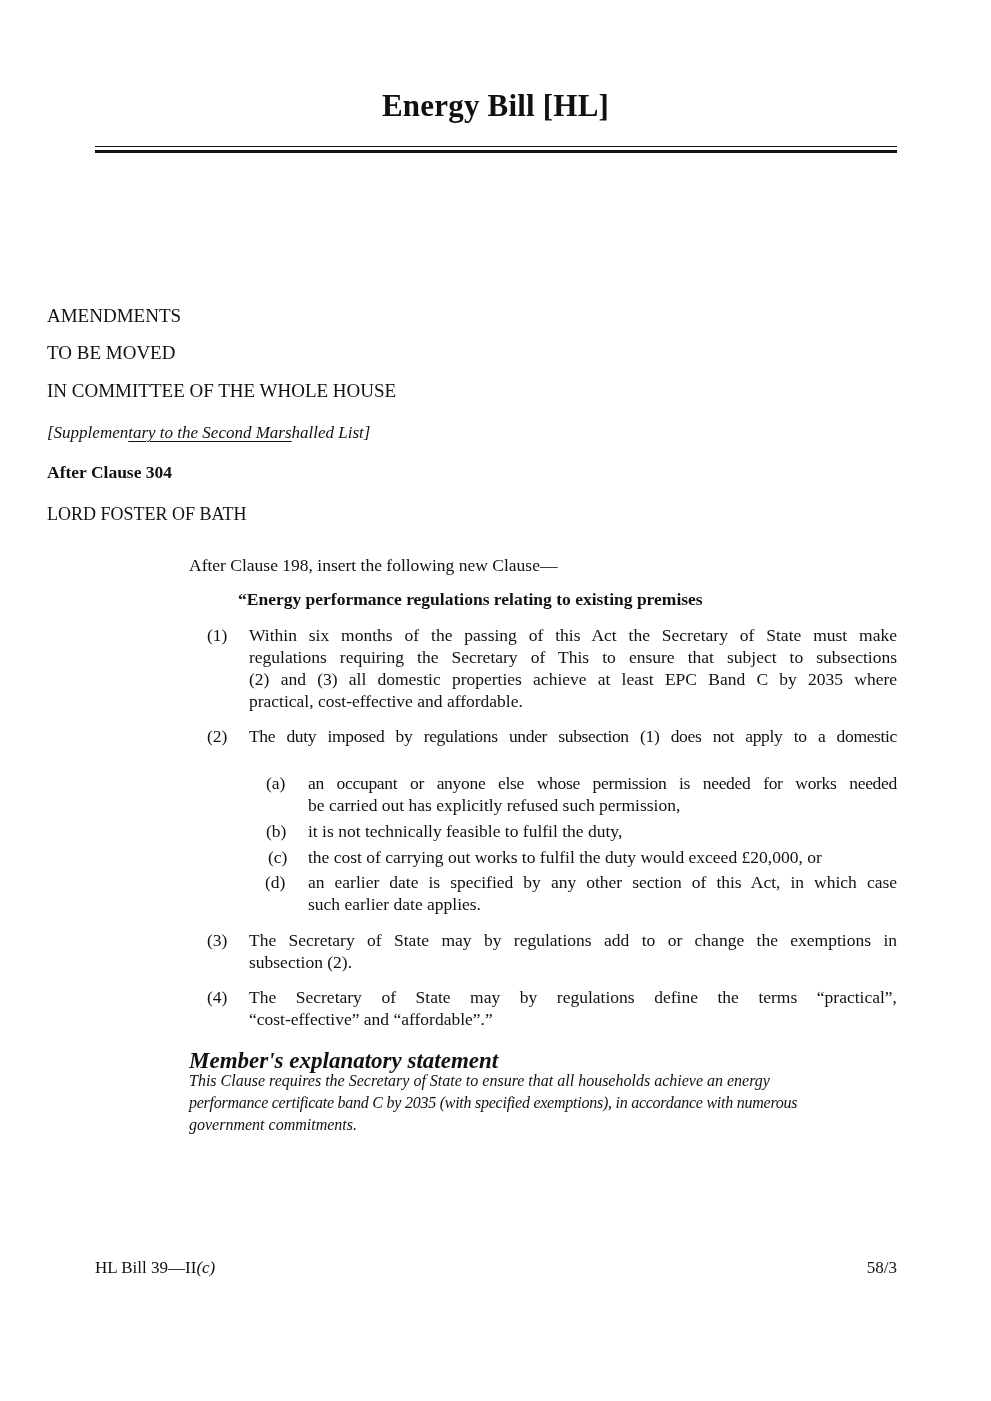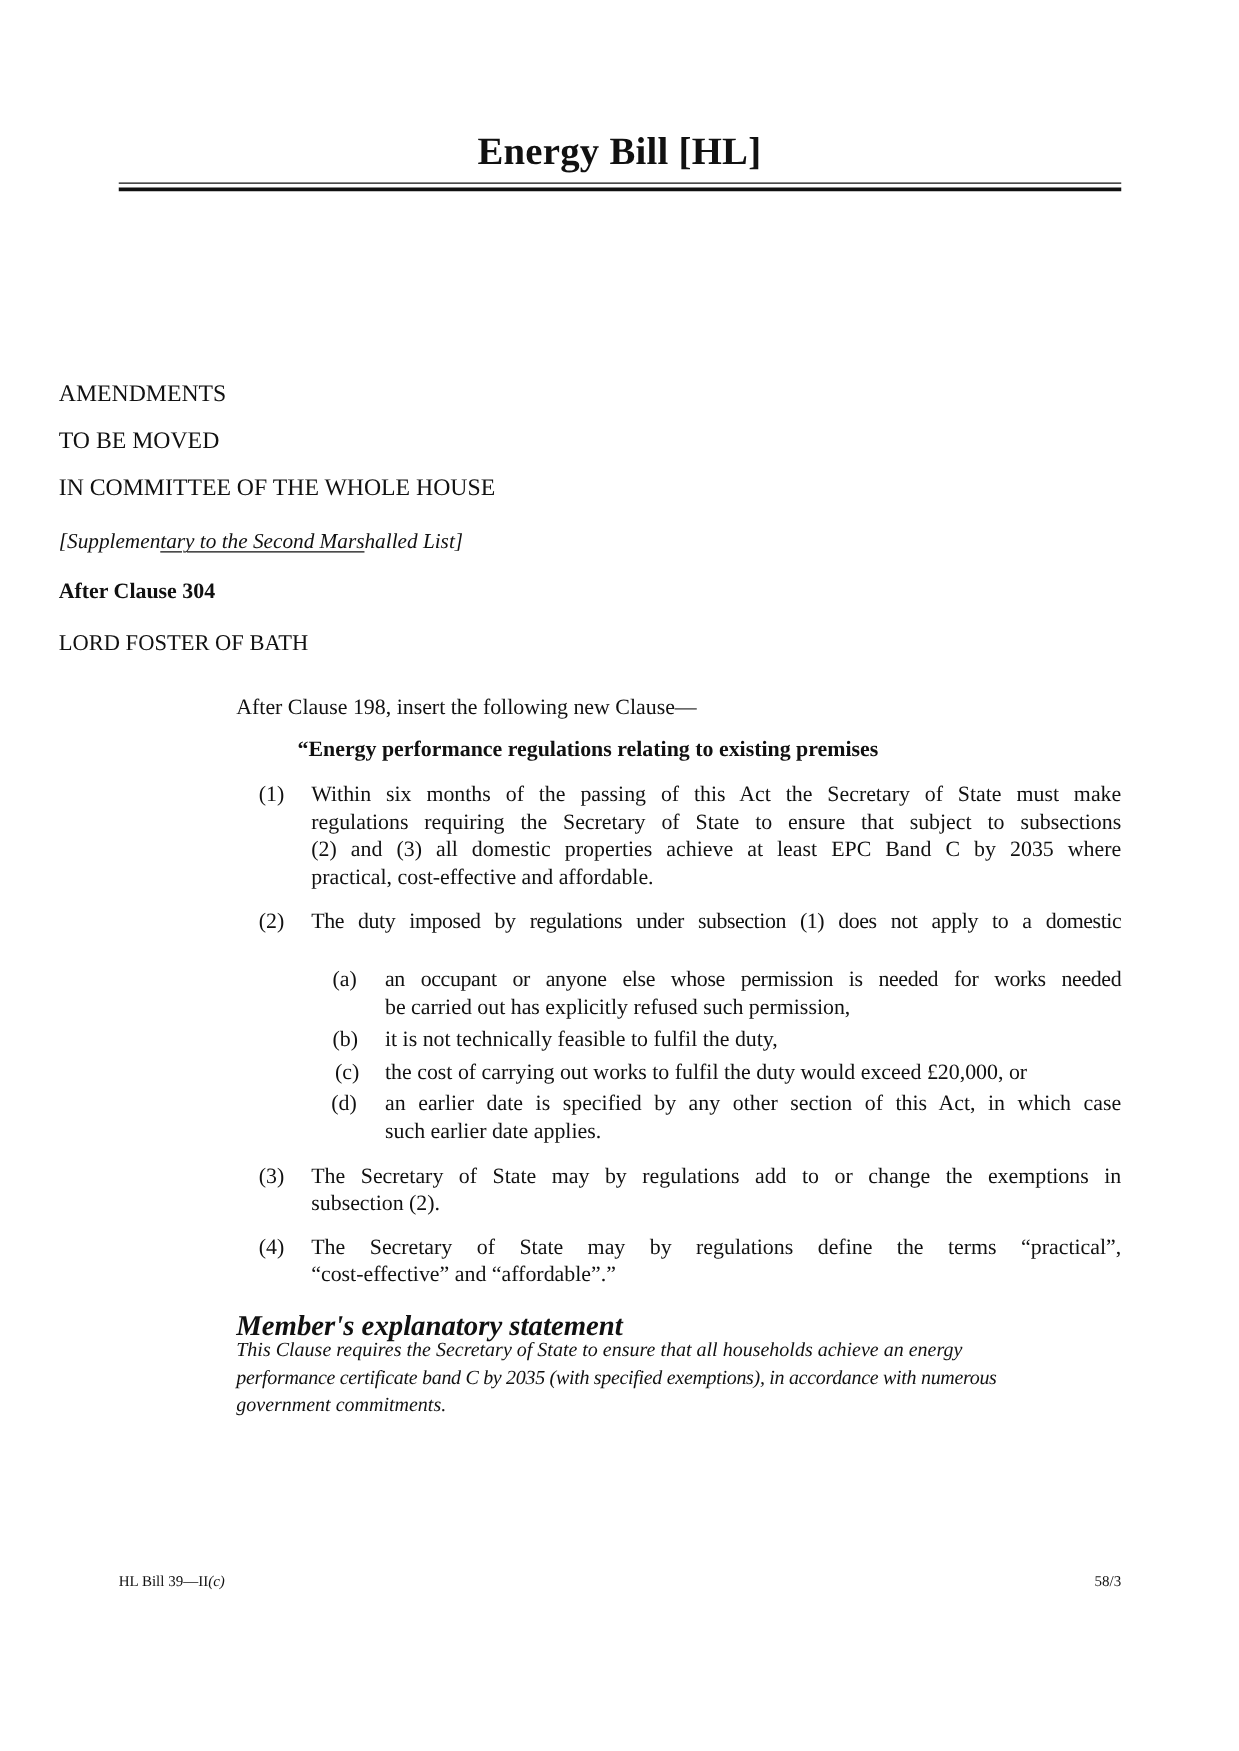--- a/index.html
+++ b/index.html
@@ -1,33 +1,33 @@
 <!DOCTYPE html>
 <html><head>
 <meta charset="utf-8">
 <style>
   html, body { margin: 0; padding: 0; background: #ffffff; }
   body { width: 991px; height: 1401px; position: relative; overflow: hidden;
          font-family: "Liberation Serif", "DejaVu Serif", serif; color: #111; }
   .abs { position: absolute; }
-  .title { left: 0; width: 991px; top: 103px; text-align: center; font-weight: bold; font-size: 31px; letter-spacing: 0.2px; }
+  .title { left: 0; width: 991px; top: 88px; text-align: center; font-weight: bold; font-size: 31px; letter-spacing: 0.2px; }
   .rule1 { left: 95px; width: 802px; top: 146px; height: 0; border-top: 1.5px solid #111; }
   .rule2 { left: 95px; width: 802px; top: 150px; height: 0; border-top: 3px solid #111; }
   .center { left: 0; width: 991px; text-align: left; font-size: 19px; padding-left: 47px; }
   .supp { font-style: italic; font-size: 17px; }
   .supp .ul { text-decoration: underline; text-underline-offset: 3px; text-decoration-thickness: 1px; }
   .bold { font-weight: bold; font-size: 17.5px; }
   .body { font-size: 17.5px; line-height: 22px; }
   .intro { left: 189px; top: 554px; }
   .heading { left: 238px; top: 588px; font-weight: bold; }
   .num { width: 40px; text-align: left; }
   .para { text-align: justify; }
   .stmt-title { left: 189px; top: 1048px; font-style: italic; font-weight: bold; font-size: 23px; }
   .stmt-text { left: 189px; top: 1070px; width: 708px; font-style: italic; font-size: 16px; line-height: 22px; }
-  .footer { top: 1258px; font-size: 12px; }
+  .footer { top: 1258px; font-size: 17px; }
 </style>
 </head>
 <body>
 
 <div>
 
   <div class="abs title">Energy Bill [HL]</div>
   <div class="abs rule1"></div>
   <div class="abs rule2"></div>
 
@@ -41,21 +41,21 @@
 
   <div class="abs center bold" style="top:462px;">After Clause 304</div>
   <div class="abs center" style="top:504px; font-size:18px;">LORD FOSTER OF BATH</div>
 
   <div class="abs body intro">After Clause 198, insert the following new Clause—</div>
   <div class="abs body heading">“Energy performance regulations relating to existing premises</div>
 
   <div class="abs body num" style="left:207px; top:624px;">(1)</div>
   <div class="abs body" style="left:249px; top:624px; width:648px;">
     <div class="para" style="text-align-last:justify;">Within six months of the passing of this Act the Secretary of State must make</div>
-    <div class="para" style="text-align-last:justify;">regulations requiring the Secretary of State to ensure that subject to subsections</div>
+    <div class="para" style="text-align-last:justify;">regulations requiring the Secretary of This to ensure that subject to subsections</div>
     <div class="para" style="text-align-last:justify;">(2) and (3) all domestic properties achieve at least EPC Band C by 2035 where</div>
     <div>practical, cost-effective and affordable.</div>
   </div>
 
   <div class="abs body num" style="left:207px; top:725px;">(2)</div>
   <div class="abs body" style="left:249px; top:725px; width:648px;">
     <div class="para" style="text-align-last:justify; letter-spacing:-0.35px;">The duty imposed by regulations under subsection (1) does not apply to a domestic</div>
   </div>
 
   <div class="abs body" style="left:266px; top:772px;">(a)</div>

